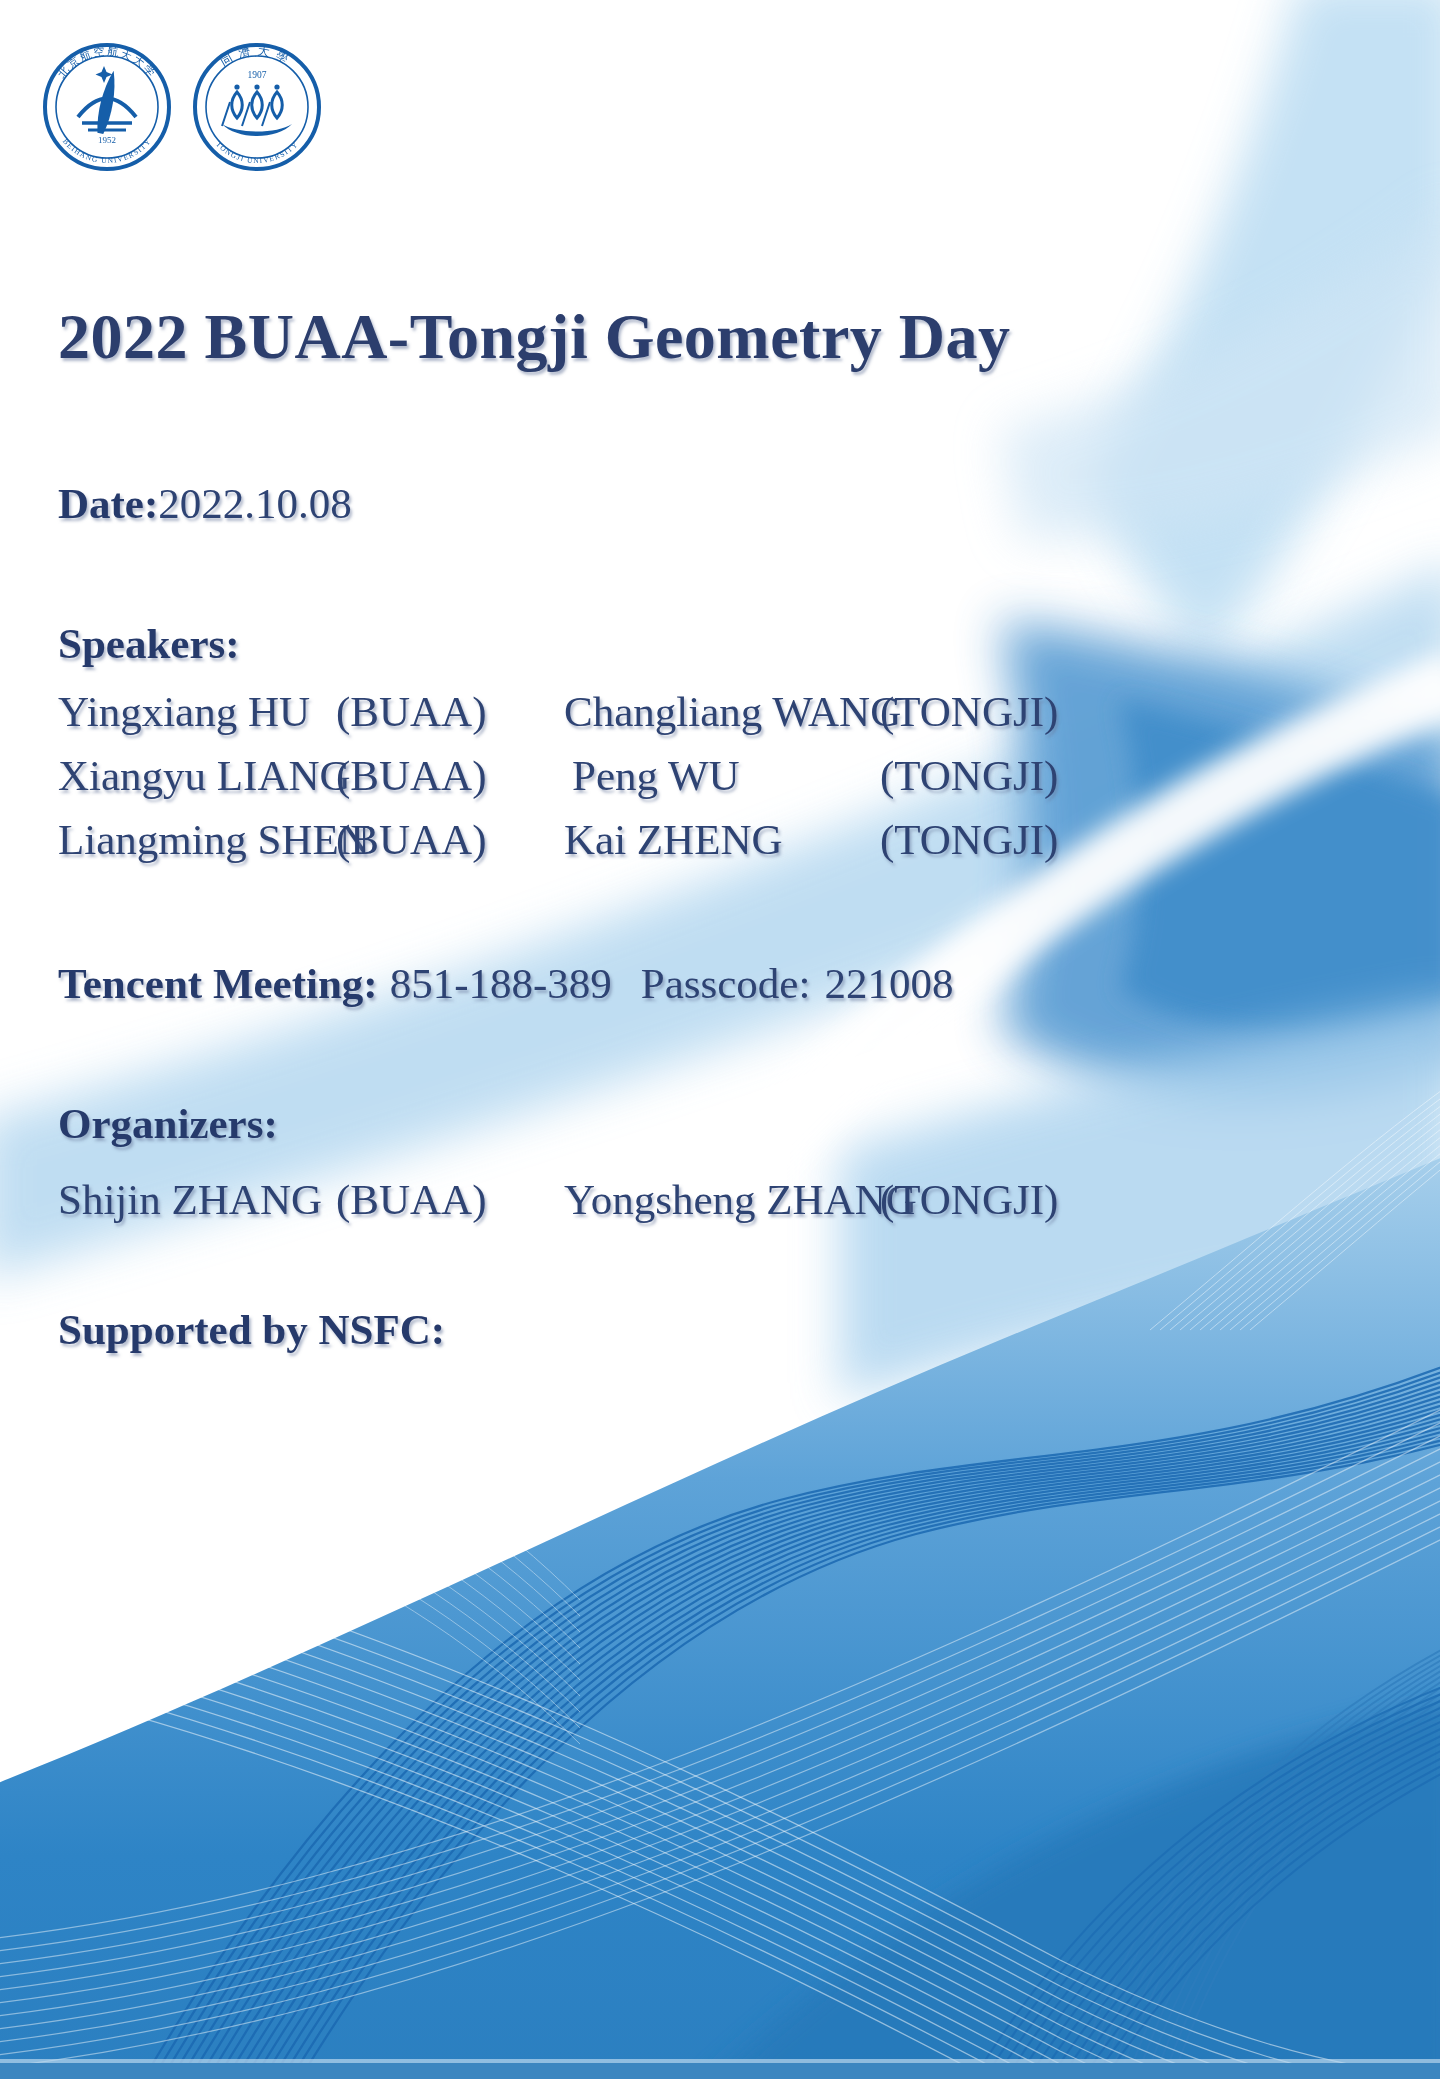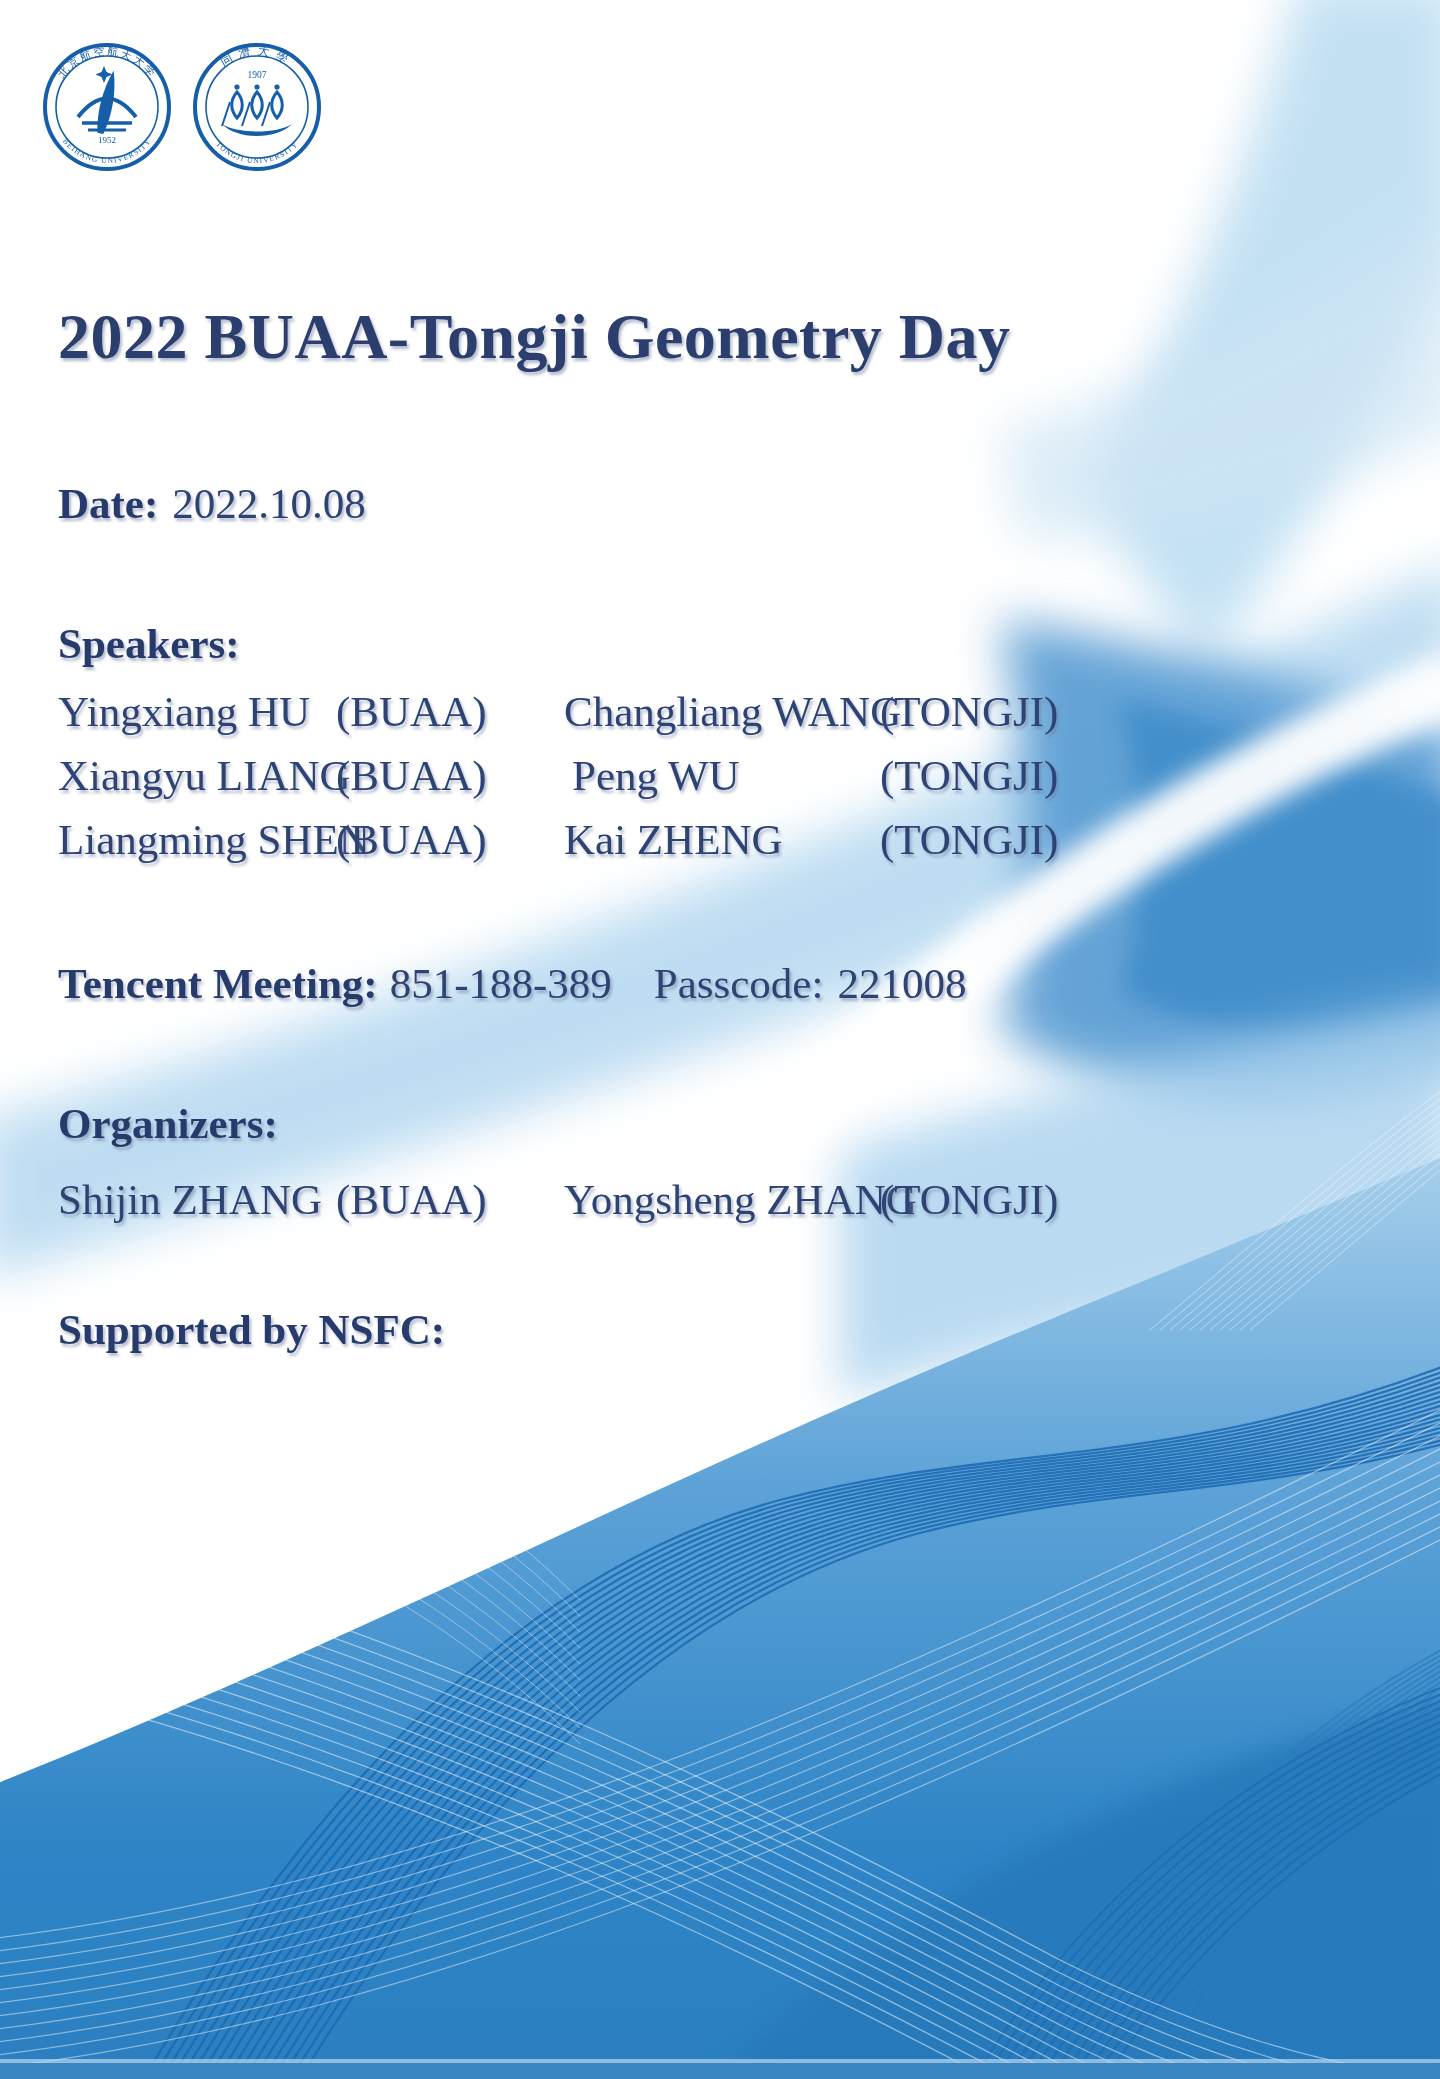--- a/index.html
+++ b/index.html
@@ -228,21 +228,21 @@
         <circle cx="85" cy="45" r="2.6" fill="#155ea9" stroke="none"></circle>
         <path d="M38,60 L30,84 M58,60 L50,84 M78,60 L70,84" stroke-width="2"></path>
         <path d="M30,82 C45,92 85,92 100,82 C85,98 45,98 30,82 Z" fill="#155ea9" stroke="none"></path>
       </g>
     </svg>
 
     <div class="abs txt title" style="left:58px;top:302px;line-height:70px">2022 BUAA-Tongji Geometry Day</div>
 
     <div class="abs inline body-size" style="left:58px;top:476px;line-height:56px">
       <span class="txt lbl">Date:</span>
-      <span class="txt" style="margin-left:14px">2022.10.08</span>
+      <span class="txt" style="">2022.10.08</span>
     </div>
 
     <div class="abs txt lbl" style="left:58px;top:616px;line-height:56px">Speakers:</div>
 
     <div class="abs grid4 txt" style="left:58px;top:680px;width:1330px">
       <span>Yingxiang HU</span>
       <span>(BUAA)</span>
       <span>Changliang WANG</span>
       <span>(TONGJI)</span>
 
@@ -253,21 +253,21 @@
 
       <span>Liangming SHEN</span>
       <span>(BUAA)</span>
       <span>Kai ZHENG</span>
       <span>(TONGJI)</span>
     </div>
 
     <div class="abs inline body-size" style="left:58px;top:956px;line-height:56px">
       <span class="txt lbl">Tencent Meeting:</span>
       <span class="txt" style="margin-left:12px">851-188-389</span>
-      <span class="txt" style="margin-left:42px">Passcode:</span>
+      <span class="txt" style="margin-left:29px">Passcode:</span>
       <span class="txt" style="margin-left:14px">221008</span>
     </div>
 
     <div class="abs txt lbl" style="left:58px;top:1096px;line-height:56px">Organizers:</div>
 
     <div class="abs grid4 txt" style="left:58px;top:1168px;width:1330px">
       <span>Shijin ZHANG</span>
       <span>(BUAA)</span>
       <span>Yongsheng ZHANG</span>
       <span>(TONGJI)</span>

